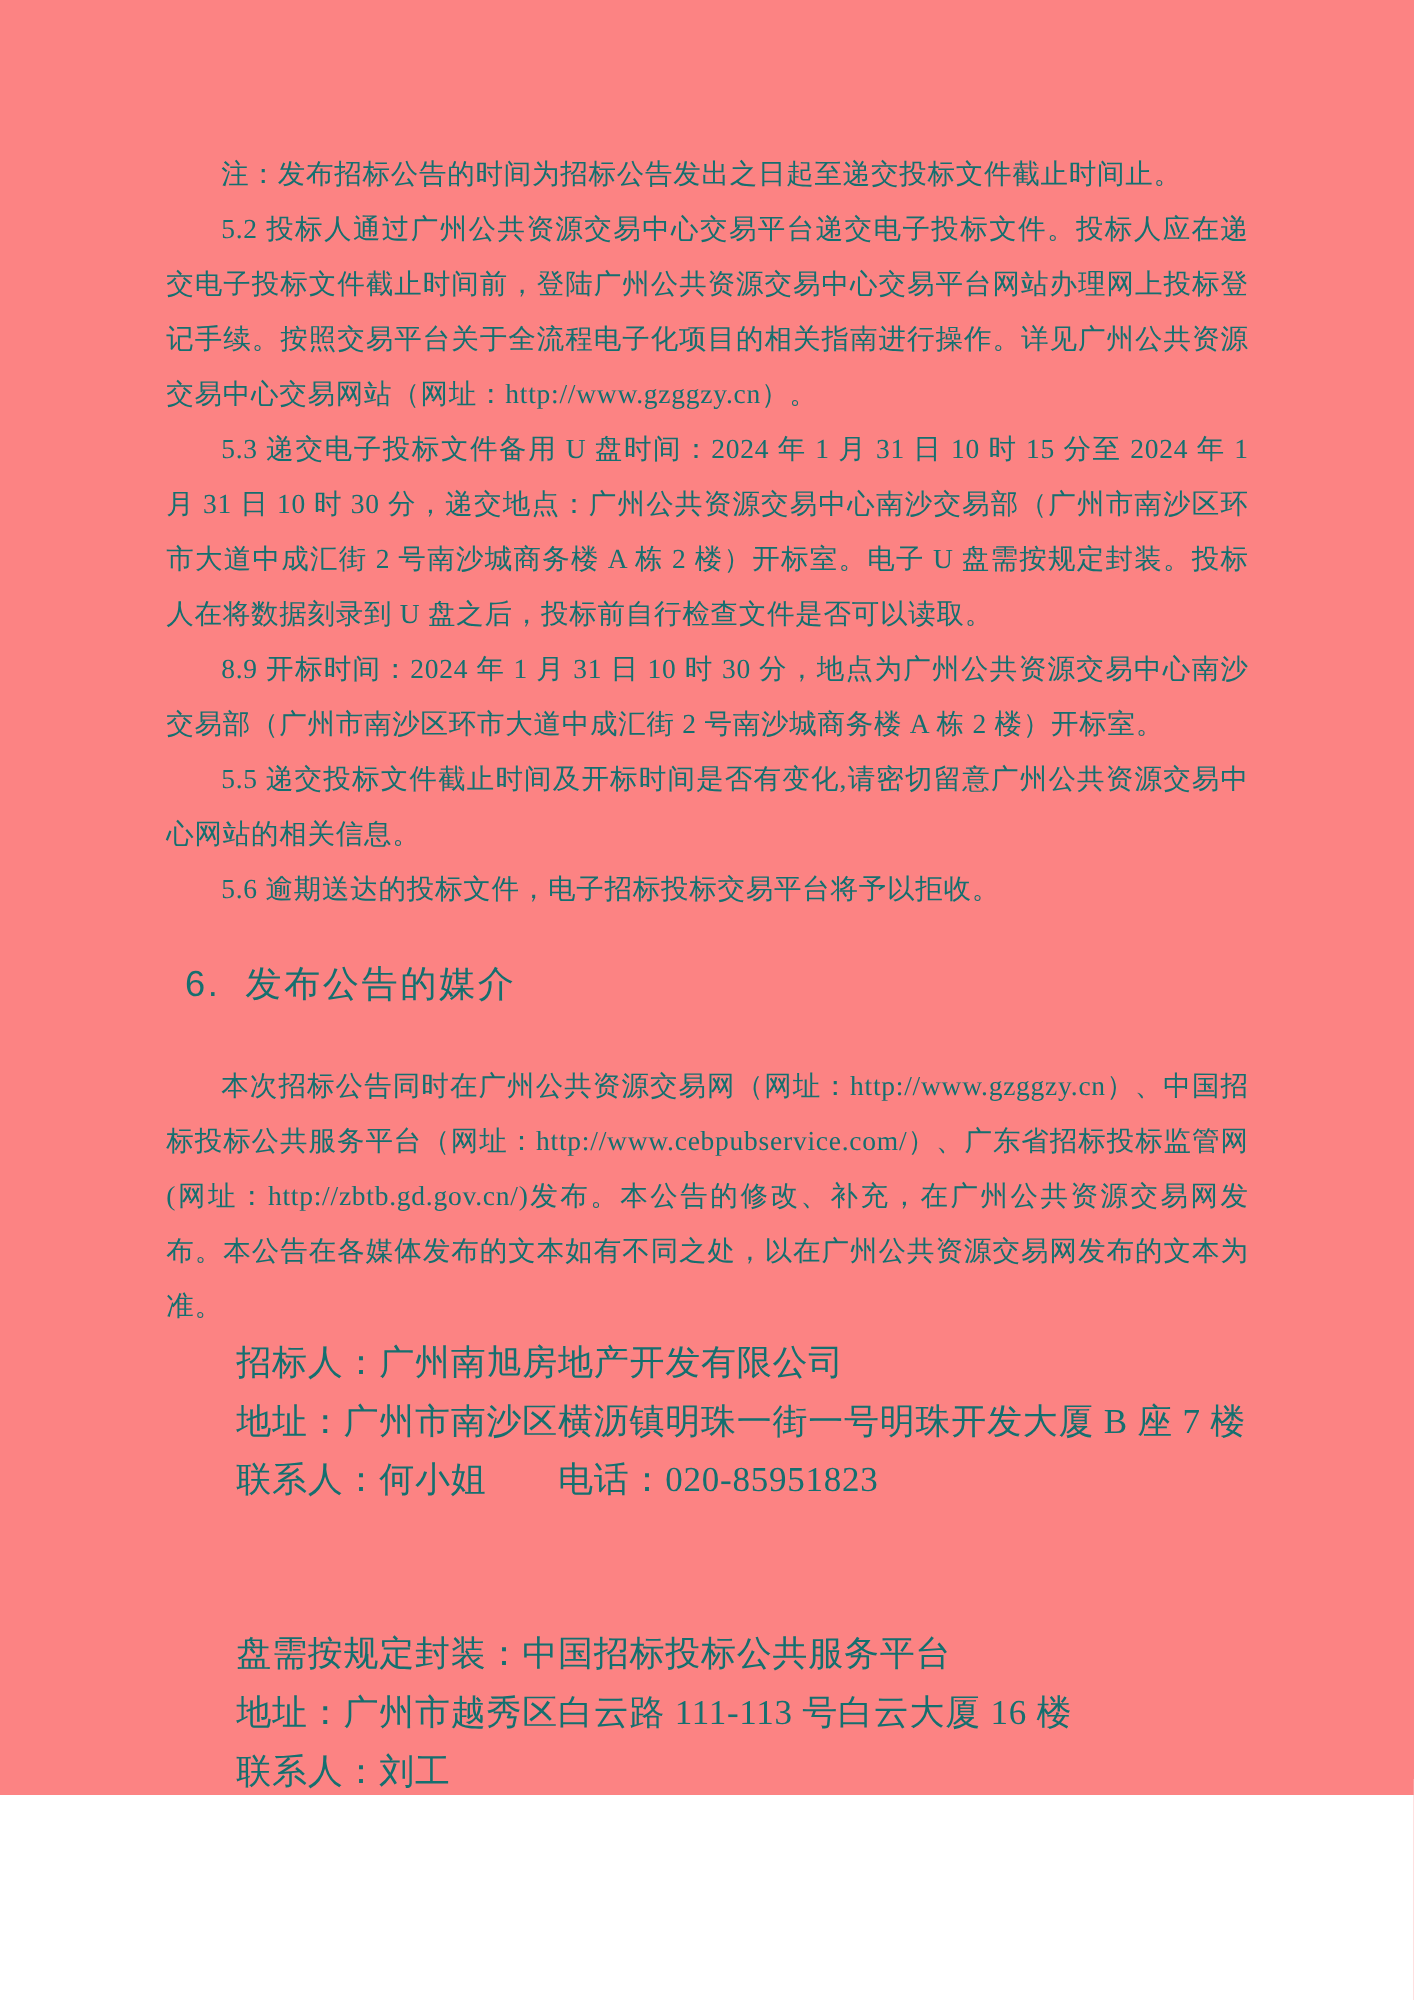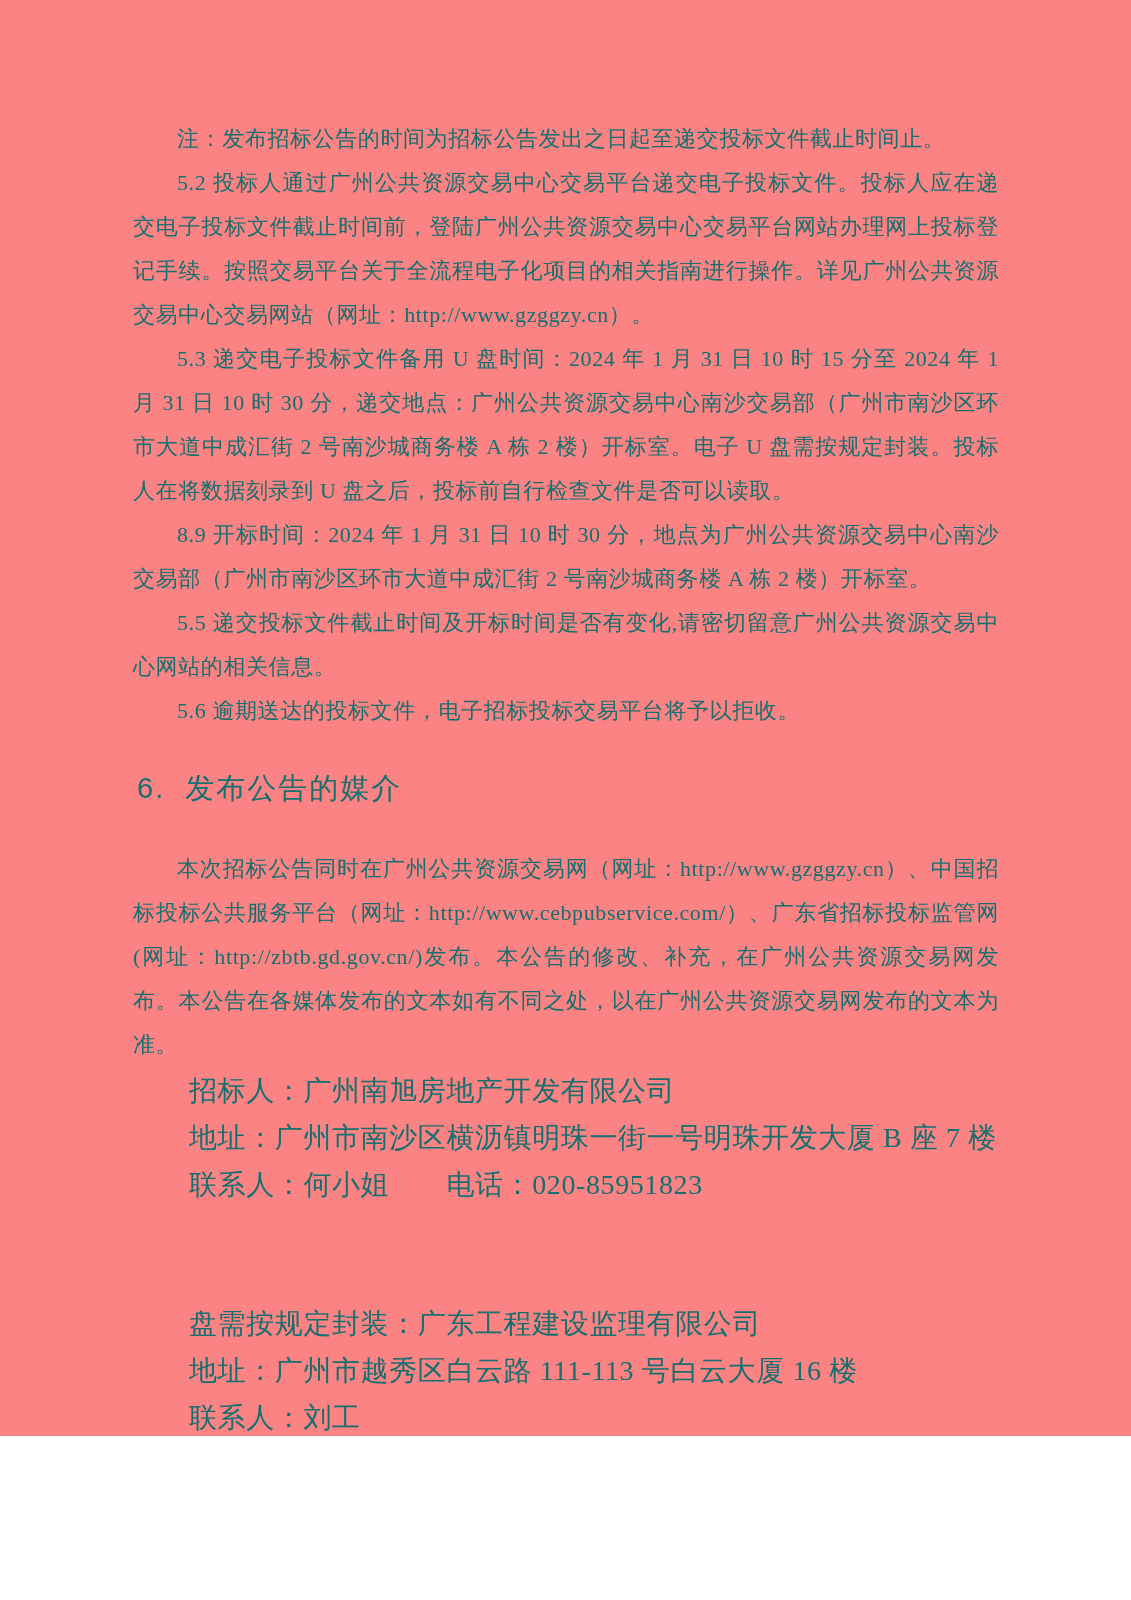--- a/index.html
+++ b/index.html
@@ -25,21 +25,21 @@
     text-indent: 2em;
     letter-spacing: 0.6px;
     margin: 0;
   }
   .heading {
     font-family: "Liberation Sans", sans-serif;
     font-size: 29px;
     line-height: 34px;
     text-indent: 0;
     white-space: pre-wrap;
-    margin: 4px;
+    margin: 15px;
   }
   .heading-6 { margin-top: 38px; margin-bottom: 42px; letter-spacing: 2px; }
   .heading-7 { margin-top: 28px; margin-bottom: 16px; letter-spacing: 1px; }
   .contact {
     font-size: 28px;
     line-height: 47px;
     text-indent: 2em;
     letter-spacing: 0.6px;
     white-space: pre-wrap;
     margin: 0;
@@ -69,19 +69,19 @@
       <div class="para"><span>5.3 递交电子投标文件备用 U 盘时间：</span><span class="u">2024</span><span> 年 </span><span class="u">1</span><span> 月 </span><span class="u">31</span><span> 日 </span><span class="u">10</span><span> 时 </span><span class="u">15</span><span> 分至 </span><span class="u">2024</span><span> 年 </span><span class="u">1</span><span> 月 </span><span class="u">31</span><span> 日 </span><span class="u">10</span><span> 时 </span><span class="u">30</span><span> 分，递交地点：广州公共资源交易中心南沙交易部（广州市南沙区环市大道中成汇街 2 号南沙城商务楼 A 栋 2 楼）开标室。电子 U 盘需按规定封装。投标人在将数据刻录到 U 盘之后，投标前自行检查文件是否可以读取。</span></div>
       <div class="para"><span>8.9 开标时间：</span><span class="u">2024</span><span> 年 </span><span class="u">1</span><span> 月 </span><span class="u">31</span><span> 日 </span><span class="u">10</span><span> 时 </span><span class="u">30</span><span> 分，地点为广州公共资源交易中心南沙交易部（广州市南沙区环市大道中成汇街 2 号南沙城商务楼 A 栋 2 楼）开标室。</span></div>
       <div class="para"><span>5.5 递交投标文件截止时间及开标时间是否有变化,请密切留意广州公共资源交易中心网站的相关信息。</span></div>
       <div class="para"><span>5.6 逾期送达的投标文件，电子招标投标交易平台将予以拒收。</span></div>
       <div class="heading heading-6"><span>6.  发布公告的媒介</span></div>
       <div class="para"><span>本次招标公告同时在</span><span class="u">广州公共资源交易网（网址：http://www.gzggzy.cn）、中国招标投标公共服务平台（网址：http://www.cebpubservice.com/）、广东省招标投标监管网(网址：http://zbtb.gd.gov.cn/)</span><span>发布。本公告的修改、补充，在广州公共资源交易网发布。本公告在各媒体发布的文本如有不同之处，以在广州公共资源交易网发布的文本为准。</span></div>
       <div class="contact"><span>招标人：</span><span class="u">广州南旭房地产开发有限公司</span></div>
       <div class="contact"><span>地址：</span><span class="u">广州市南沙区横沥镇明珠一街一号明珠开发大厦 B 座 7 楼</span></div>
       <div class="contact"><span>联系人：</span><span class="u">何小姐</span><span>　　电话：</span><span class="u">020-85951823</span></div>
       <div class="spacer" style="height: 92px;"></div>
-      <div class="contact"><span>盘需按规定封装：</span><span class="u">广东工程建设监理有限公司</span></div>
+      <div class="contact"><span>盘需按规定封装：</span><span class="u">中国招标投标公共服务平台</span></div>
       <div class="contact"><span>地址：</span><span class="u">广州市越秀区白云路 111-113 号白云大厦 16 楼</span></div>
       <div class="contact"><span>联系人：</span><span class="u">刘工</span></div>
       <div class="contact"><span>电话：</span><span class="u">19928384163</span></div>
     </div>
   <div class="page-number">7</div>
 </div>
 
 </body></html>

